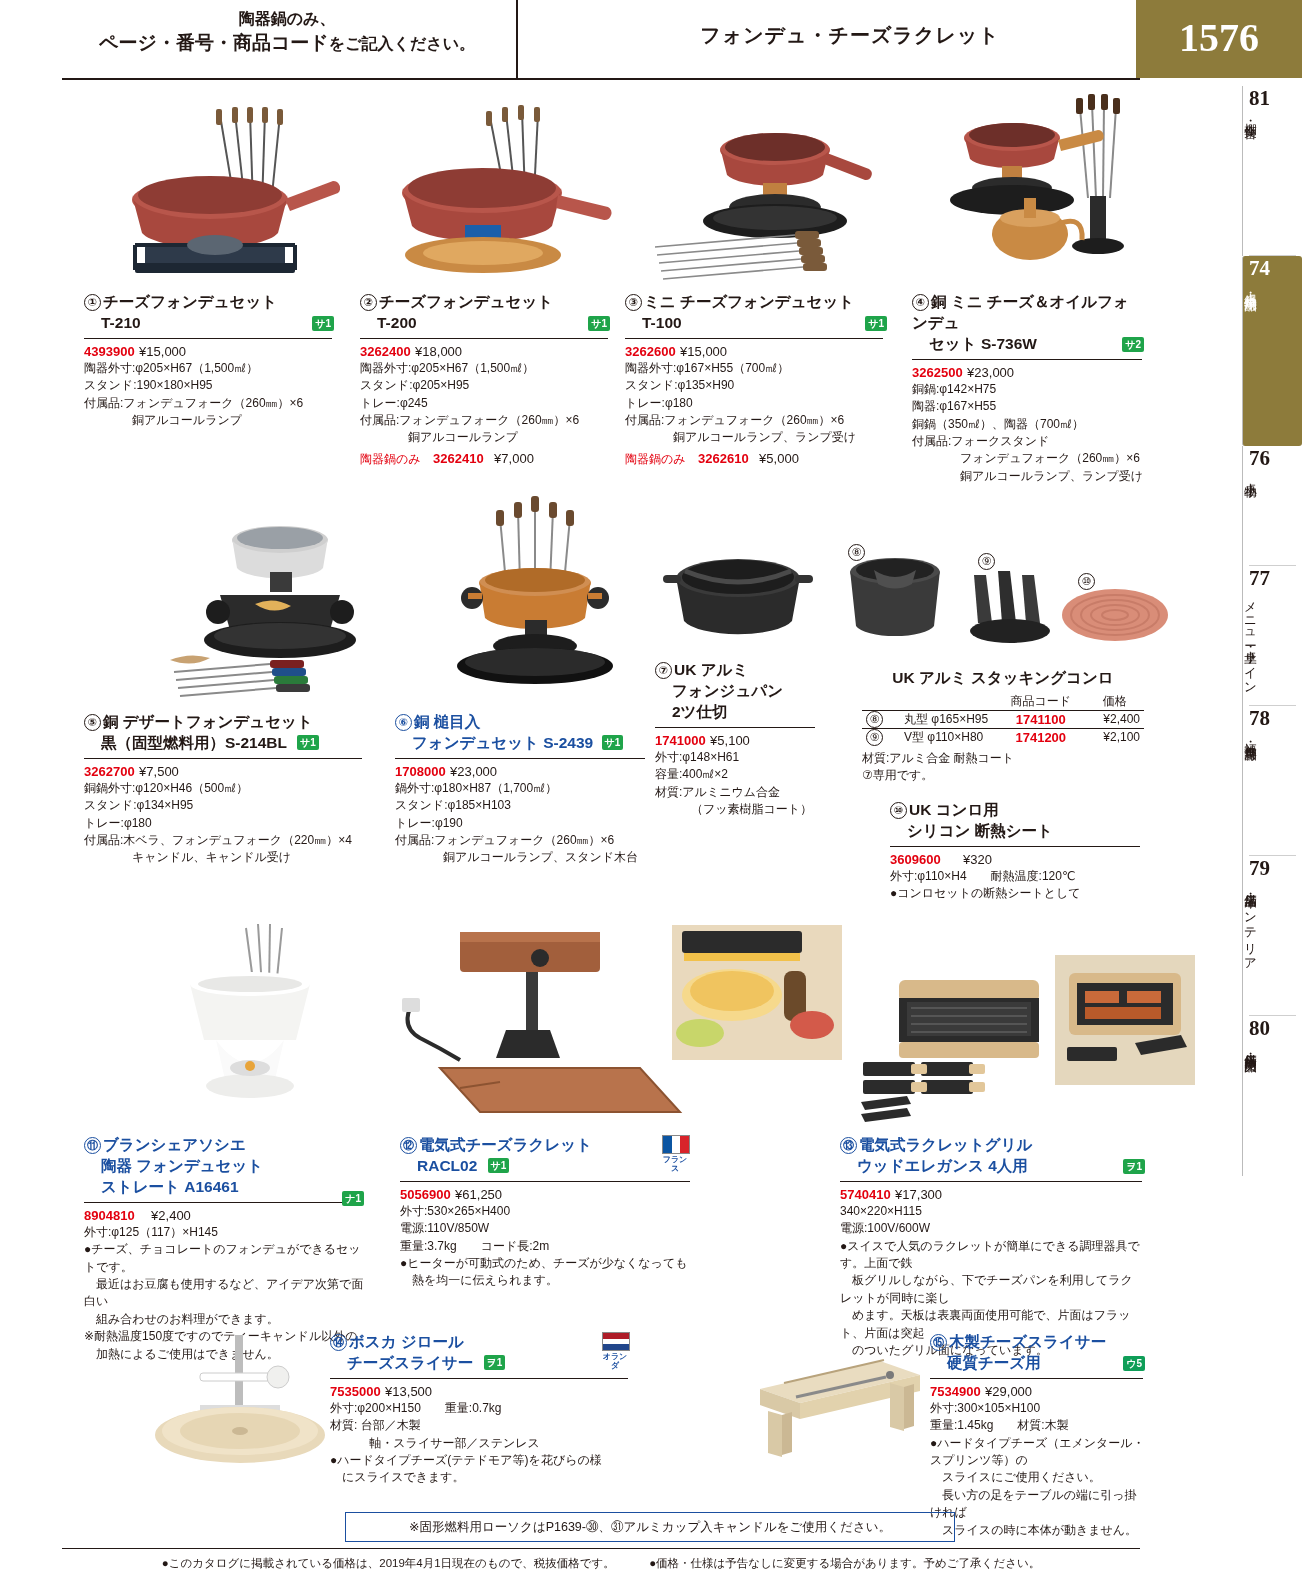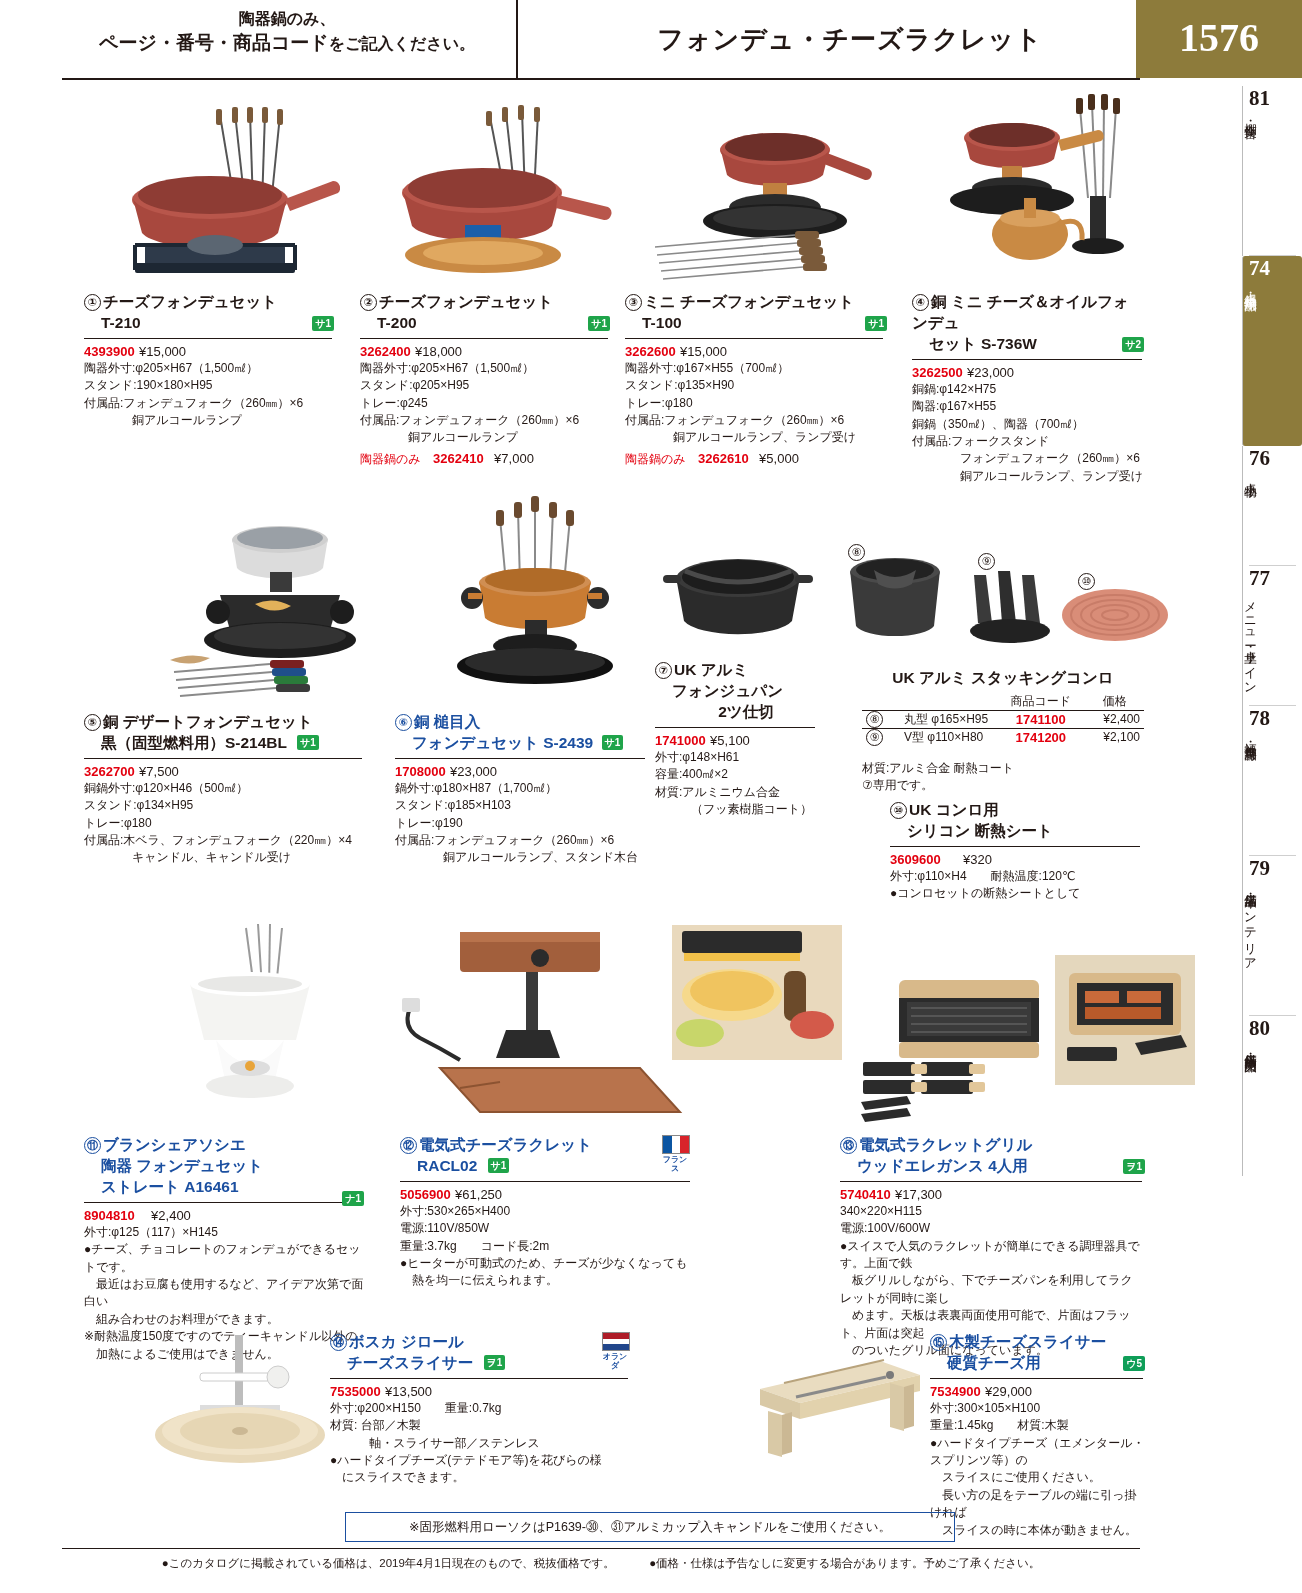--- a/index.html
+++ b/index.html
@@ -10,21 +10,21 @@
     color:#231815;
     overflow:hidden;
   }
   
   .header{position:absolute;left:0;top:0;width:1302px;height:78px;}
   .hdr-note{position:absolute;left:62px;top:8px;width:450px;text-align:center;line-height:1.35;}
   .hdr-note .l1{font-size:16px;font-weight:bold;}
   .hdr-note .l2{font-size:16px;font-weight:bold;}
   .hdr-note .big{font-size:19px;}
   .hdr-rule{position:absolute;left:516px;top:0;width:2px;height:78px;background:#231815;}
-  .hdr-title{position:absolute;left:560px;top:22px;width:580px;text-align:center;font-size:26px;font-weight:bold;letter-spacing:1px;color:#231815;}
+  .hdr-title{position:absolute;left:560px;top:22px;width:580px;text-align:center;font-size:20px;font-weight:bold;letter-spacing:1px;color:#231815;}
   .hdr-num-box{position:absolute;left:1136px;top:0;width:166px;height:78px;background:#8d7b3b;}
   .hdr-num{position:absolute;left:1136px;top:14px;width:166px;text-align:center;font-size:40px;font-weight:bold;color:#ffffff;font-family:"Liberation Serif",serif;}
   .hdr-bottom-rule{position:absolute;left:62px;top:78px;width:1078px;height:2px;background:#231815;}
 
   
   .tabs{position:absolute;right:0;top:86px;width:64px;}
   .tab{position:relative;width:60px;margin-left:4px;border-left:1px solid #bbb;box-sizing:border-box;}
   .tab-inner{writing-mode:vertical-rl;text-orientation:upright;font-size:12.5px;line-height:1.15;letter-spacing:1px;padding-top:2px;}
   .tab-num{font-size:21px;font-weight:bold;font-family:"Liberation Serif",serif;text-align:left;padding-left:6px;writing-mode:horizontal-tb;}
   .tab.active{background:#8d7b3b;color:#fff;border-radius:3px;}
@@ -454,21 +454,21 @@
   <div class="spec">トレー:φ190</div>
   <div class="spec">付属品:フォンデュフォーク（260㎜）×6</div>
   <div class="spec">　　　　銅アルコールランプ、スタンド木台</div>
 </div>
 
 <div class="block" style="left:655px;top:660px;width:165px;">
   <div class="ttl">
     <span class="num-circle">⑦</span><span>UK アルミ</span>
   </div>
   <div class="ttl" style="padding-left:17px;">フォンジュパン</div>
-  <div class="ttl" style="padding-left:17px;text-align:center;">2ツ仕切</div>
+  <div class="ttl" style="padding-left:17px;">2ツ仕切</div>
   <div class="rule" style="margin:4px 0 3px 0;width:160px;"></div>
   <div>
     <span class="code">1741000</span>
     <span class="price">¥5,100</span>
   </div>
   <div class="spec">外寸:φ148×H61</div>
   <div class="spec">容量:400㎖×2</div>
   <div class="spec">材質:アルミニウム合金</div>
   <div class="spec">　　　（フッ素樹脂コート）</div>
 </div>
@@ -490,21 +490,21 @@
       <td style="text-align:right;">¥2,400</td>
     </tr>
     <tr class="thline">
       <td><span class="num-circle">⑨</span></td>
       <td><span>V型</span> <span>φ110×H80</span></td>
       <td class="code" style="text-align:center;">1741200</td>
       <td style="text-align:right;">¥2,100</td>
     </tr>
   </tbody>
     </table>
-  <div class="spec" style="margin-top:14px;">材質:アルミ合金 耐熱コート</div>
+  <div class="spec" style="margin-top:4px;">材質:アルミ合金 耐熱コート</div>
   <div class="spec">⑦専用です。</div>
 </div>
 
 <div class="block" style="left:890px;top:800px;width:255px;">
   <div class="ttl">
     <span class="num-circle">⑩</span><span>UK コンロ用</span>
   </div>
   <div class="ttl" style="padding-left:17px;">シリコン 断熱シート</div>
   <div class="rule" style="margin:4px 0 3px 0;width:250px;"></div>
   <div>

